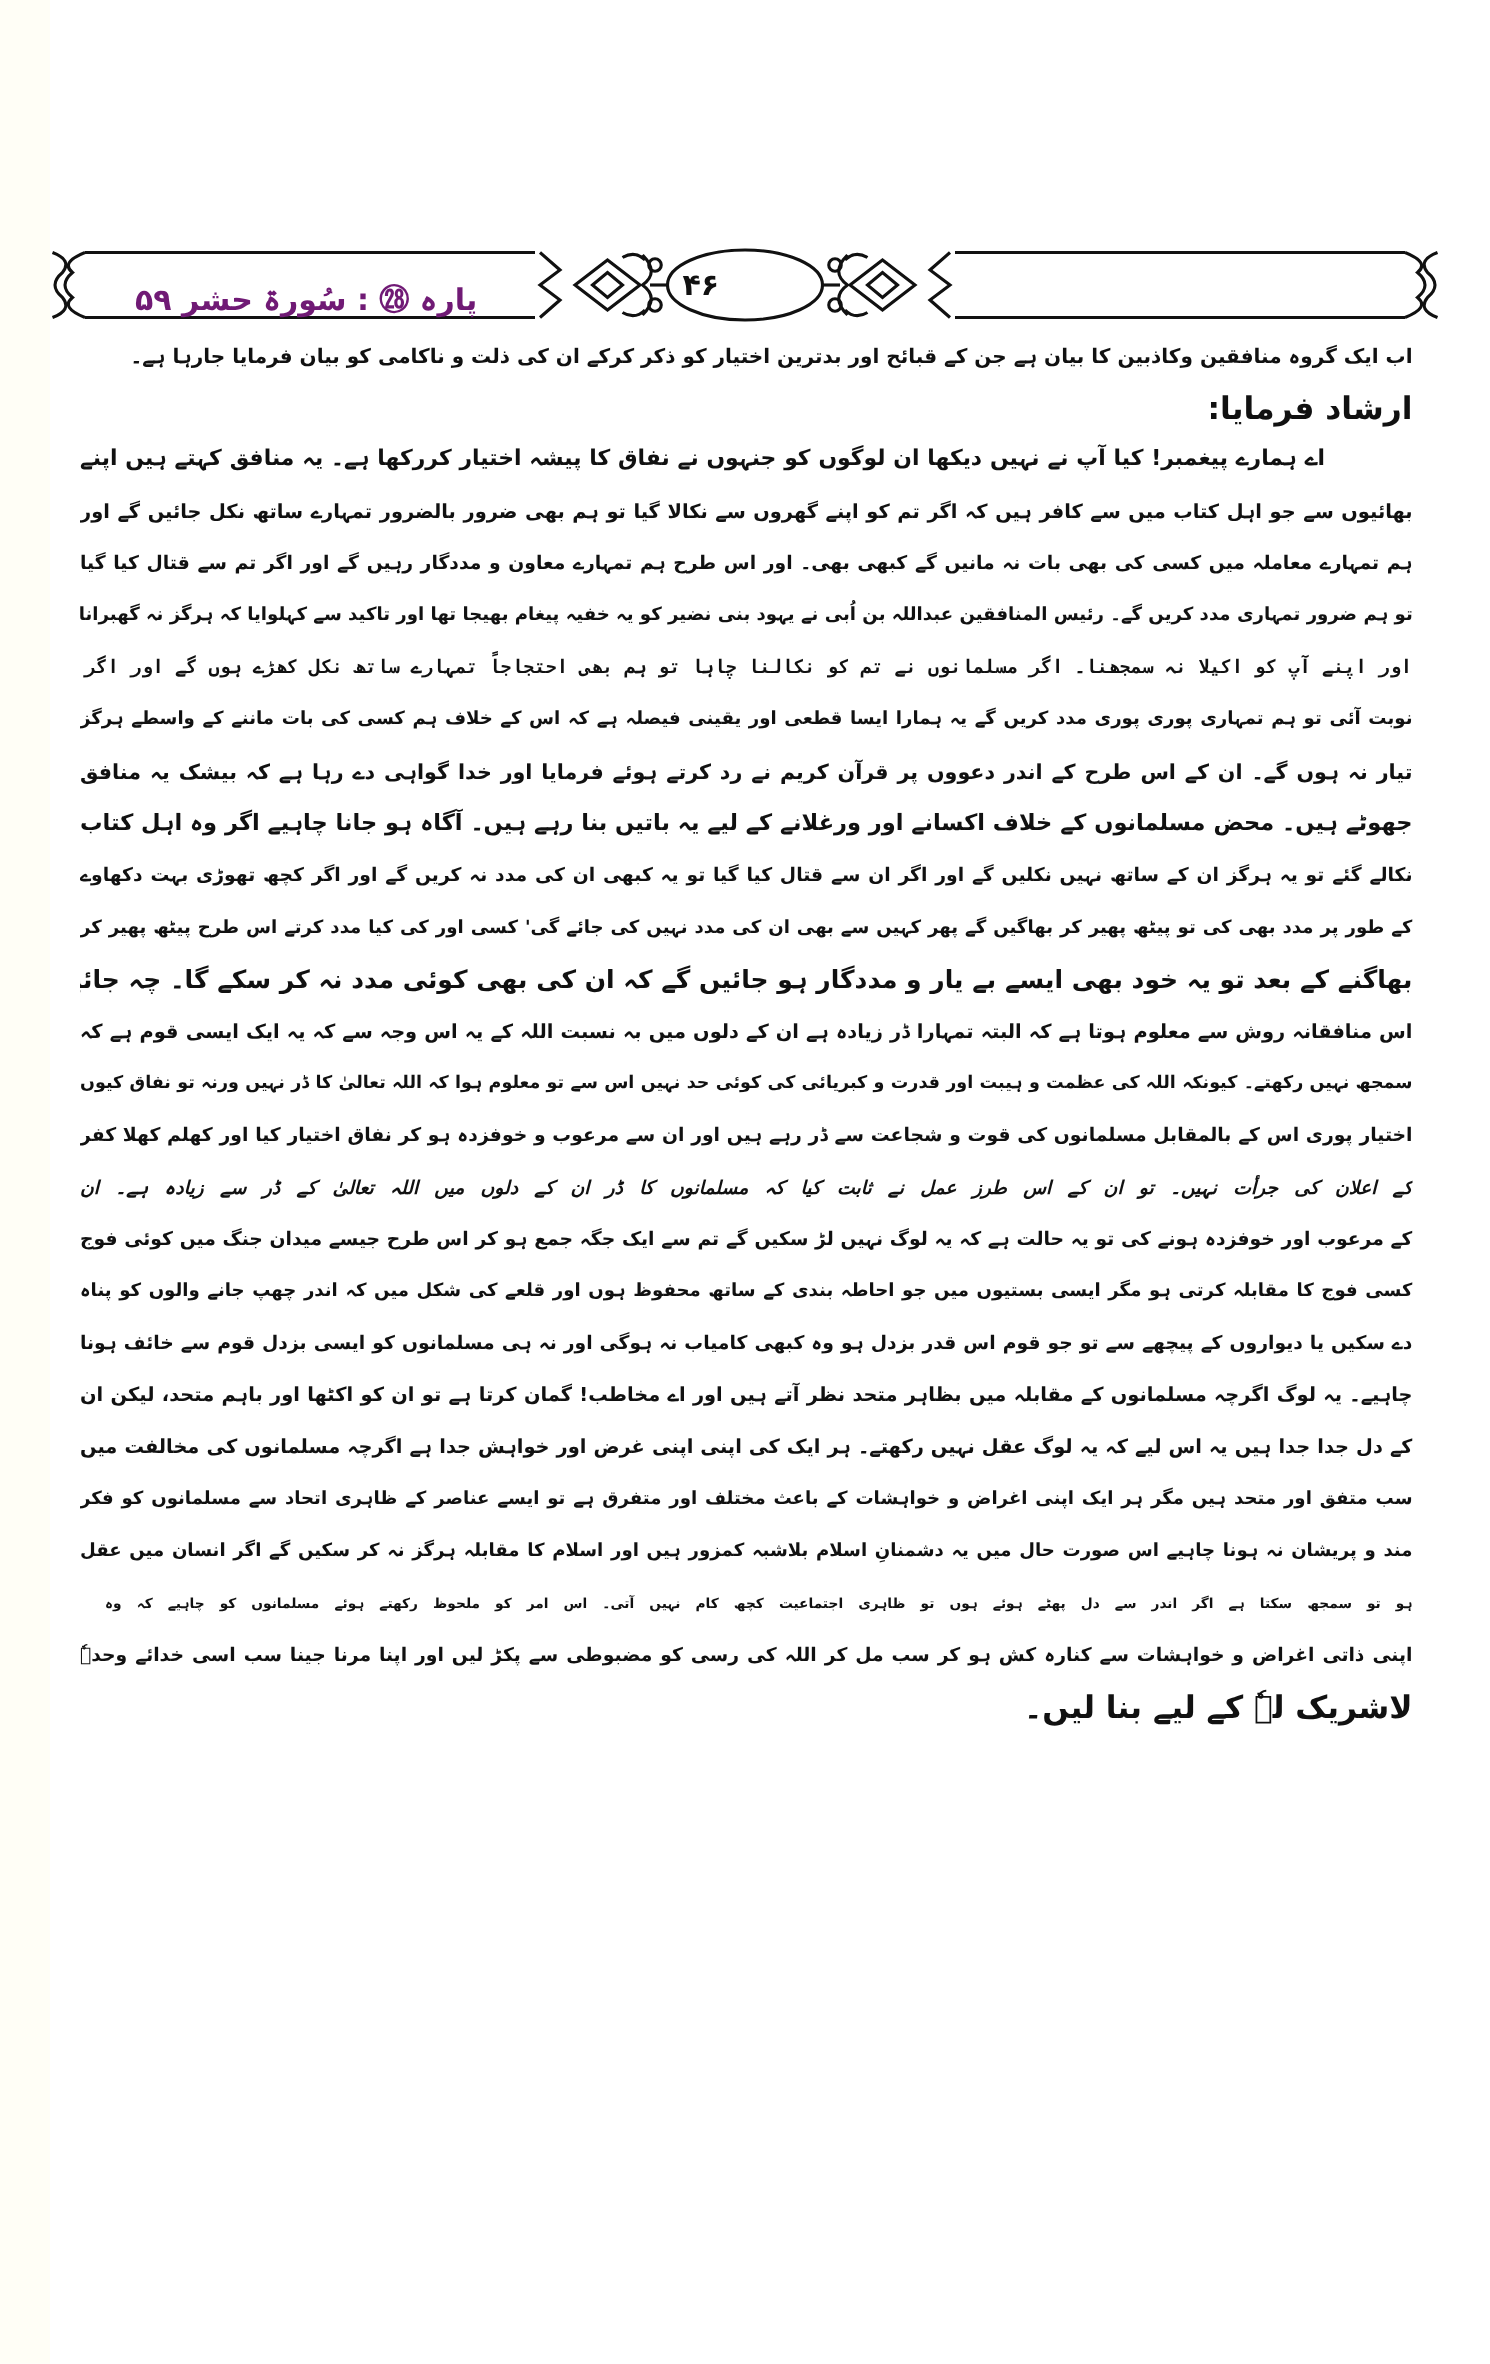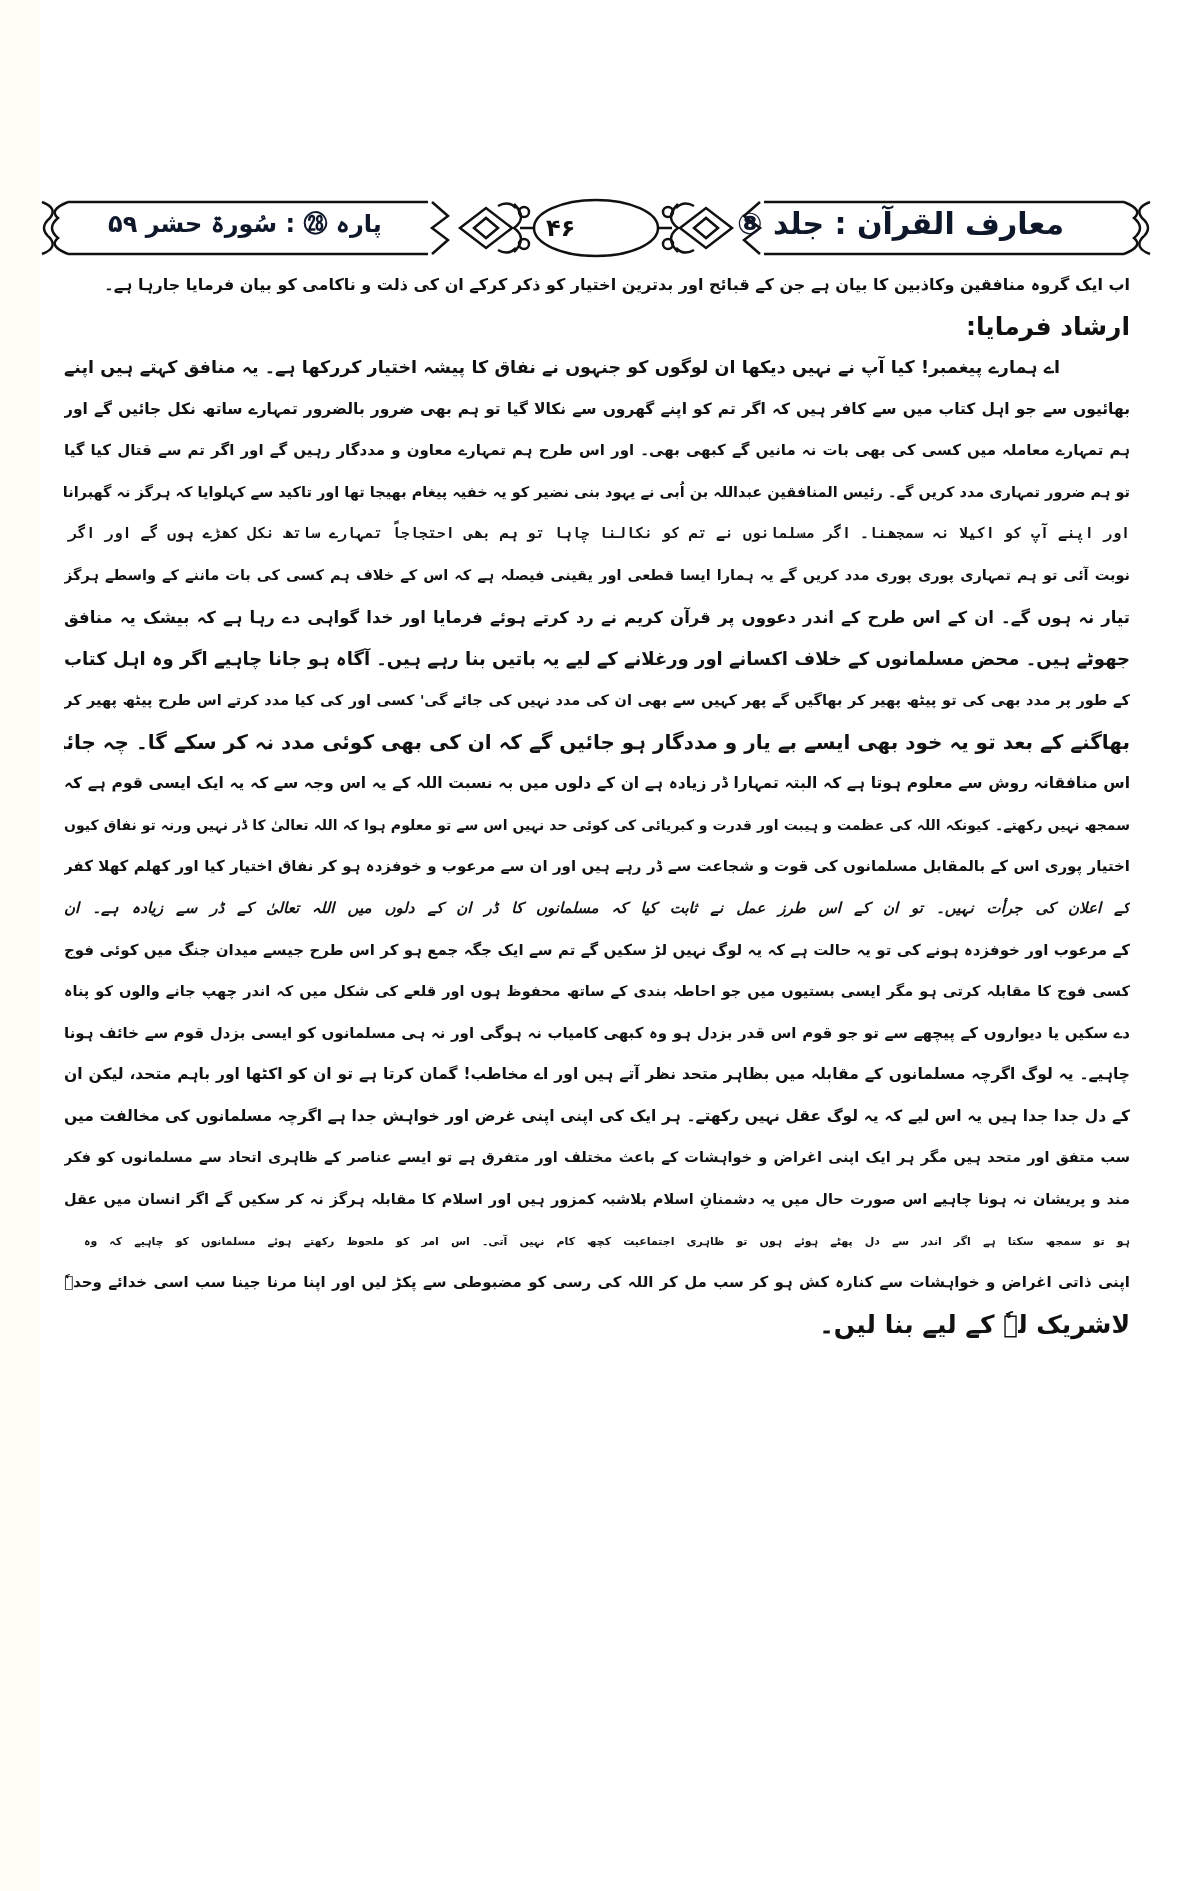--- a/index.html
+++ b/index.html
@@ -6,22 +6,22 @@
   body {
     width: 1192px; height: 1891px; background: #ffffff; position: relative; overflow: hidden;
     font-family: "DejaVu Sans", sans-serif; color: #111;
   }
   .edge-strip { position: absolute; left: 0; top: 0; width: 40px; height: 1891px; background: #fffef6; }
   .header {
     position: absolute; left: 28px; top: 196px; width: 1136px; height: 64px;
   }
   .header svg { position: absolute; left: 0; top: 0; }
   .hdr-text {
-    position: absolute; top: 6px; height: 44px; line-height: 44px; font-weight: bold;
-    direction: rtl; white-space: nowrap; color: #0f172a;
+    position: absolute; top: 22px; height: 44px; line-height: 44px; font-weight: bold;
+    direction: rtl; white-space: nowrap; color: #701a75;
   }
   .hdr-right { right: 100px; font-size: 30px; }
   .hdr-left { left: 80px; font-size: 24px; }
   .hdr-page {
     position: absolute; left: 568px; top: 12px; width: 100px; height: 40px; margin-left: -50px;
     line-height: 40px; font-size: 24px; font-weight: bold;
   }
   .body-text {
     position: absolute; left: 64px; top: 264px; width: 1066px;
     direction: rtl; font-size: 25px; line-height: 41.6px; font-weight: bold;
@@ -66,34 +66,34 @@
       <path d="M690 32 L678 22 L666 32 L678 42 Z"></path>
       <path d="M650 8 Q636 22 650 32 Q636 42 650 56"></path>
       <path d="M644 32 L630 32"></path>
       <circle cx="640" cy="16" r="5"></circle>
         <circle cx="640" cy="48" r="5"></circle>
       <path d="M666 10 Q656 4 648 12 M666 54 Q656 60 648 52"></path>
     </g>
   </svg>
   <span class="hdr-text hdr-left">پارہ ㉘ : سُورۃ حشر ۵۹</span>
   <span class="hdr-page">۴۶</span>
-  <span class="hdr-text hdr-right">معارف القرآن : جلد ⑧</span>
 </div>
 
 <div class="body-text">
   <span class="line last" style="font-size: 16px;">اب ایک گروہ منافقین وکاذبین کا بیان ہے جن کے قبائح اور بدترین اختیار کو ذکر کرکے ان کی ذلت و ناکامی کو بیان فرمایا جارہا ہے۔</span>
   <span class="line last" style="font-size: 25px;">ارشاد فرمایا:</span>
   <span class="line indent" style="font-size: 17.5px;">اے ہمارے پیغمبر! کیا آپ نے نہیں دیکھا ان لوگوں کو جنہوں نے نفاق کا پیشہ اختیار کررکھا ہے۔ یہ منافق کہتے ہیں اپنے</span>
   <span class="line" style="font-size: 15.5px;">بھائیوں سے جو اہل کتاب میں سے کافر ہیں کہ اگر تم کو اپنے گھروں سے نکالا گیا تو ہم بھی ضرور بالضرور تمہارے ساتھ نکل جائیں گے اور</span>
   <span class="line" style="font-size: 15px;">ہم تمہارے معاملہ میں کسی کی بھی بات نہ مانیں گے کبھی بھی۔ اور اس طرح ہم تمہارے معاون و مددگار رہیں گے اور اگر تم سے قتال کیا گیا</span>
   <span class="line" style="font-size: 14.5px;">تو ہم ضرور تمہاری مدد کریں گے۔ رئیس المنافقین عبداللہ بن اُبی نے یہود بنی نضیر کو یہ خفیہ پیغام بھیجا تھا اور تاکید سے کہلوایا کہ ہرگز نہ گھبرانا</span>
   <span class="line" style="font-size: 15px; font-family: Liberation Mono, monospace;">اور اپنے آپ کو اکیلا نہ سمجھنا۔ اگر مسلمانوں نے تم کو نکالنا چاہا تو ہم بھی احتجاجاً تمہارے ساتھ نکل کھڑے ہوں گے اور اگر جہاد و قتال کی</span>
   <span class="line" style="font-size: 14.5px;">نوبت آئی تو ہم تمہاری پوری پوری مدد کریں گے یہ ہمارا ایسا قطعی اور یقینی فیصلہ ہے کہ اس کے خلاف ہم کسی کی بات ماننے کے واسطے ہرگز</span>
   <span class="line" style="font-size: 16.5px;">تیار نہ ہوں گے۔ ان کے اس طرح کے اندر دعووں پر قرآن کریم نے رد کرتے ہوئے فرمایا اور خدا گواہی دے رہا ہے کہ بیشک یہ منافق</span>
   <span class="line" style="font-size: 18px;">جھوٹے ہیں۔ محض مسلمانوں کے خلاف اکسانے اور ورغلانے کے لیے یہ باتیں بنا رہے ہیں۔ آگاہ ہو جانا چاہیے اگر وہ اہل کتاب</span>
+  <span class="line" style="font-size: 15px;">نکالے گئے تو یہ ہرگز ان کے ساتھ نہیں نکلیں گے اور اگر ان سے قتال کیا گیا تو یہ کبھی ان کی مدد نہ کریں گے اور اگر کچھ تھوڑی بہت دکھاوے</span>
   <span class="line" style="font-size: 14.5px;">کے طور پر مدد بھی کی تو پیٹھ پھیر کر بھاگیں گے پھر کہیں سے بھی ان کی مدد نہیں کی جائے گی' کسی اور کی کیا مدد کرتے اس طرح پیٹھ پھیر کر</span>
   <span class="line" style="font-size: 20px;">بھاگنے کے بعد تو یہ خود بھی ایسے بے یار و مددگار ہو جائیں گے کہ ان کی بھی کوئی مدد نہ کر سکے گا۔ چہ جائیکہ یہ دوسروں کی مدد کریں۔ ان کی</span>
   <span class="line" style="font-size: 15.5px;">اس منافقانہ روش سے معلوم ہوتا ہے کہ البتہ تمہارا ڈر زیادہ ہے ان کے دلوں میں بہ نسبت اللہ کے یہ اس وجہ سے کہ یہ ایک ایسی قوم ہے کہ</span>
   <span class="line" style="font-size: 14px;">سمجھ نہیں رکھتے۔ کیونکہ اللہ کی عظمت و ہیبت اور قدرت و کبریائی کی کوئی حد نہیں اس سے تو معلوم ہوا کہ اللہ تعالیٰ کا ڈر نہیں ورنہ تو نفاق کیوں</span>
   <span class="line" style="font-size: 15px;">اختیار پوری اس کے بالمقابل مسلمانوں کی قوت و شجاعت سے ڈر رہے ہیں اور ان سے مرعوب و خوفزدہ ہو کر نفاق اختیار کیا اور کھلم کھلا کفر</span>
   <span class="line" style="font-size: 15px; font-style: italic;">کے اعلان کی جرأت نہیں۔ تو ان کے اس طرز عمل نے ثابت کیا کہ مسلمانوں کا ڈر ان کے دلوں میں اللہ تعالیٰ کے ڈر سے زیادہ ہے۔ ان</span>
   <span class="line" style="font-size: 15px;">کے مرعوب اور خوفزدہ ہونے کی تو یہ حالت ہے کہ یہ لوگ نہیں لڑ سکیں گے تم سے ایک جگہ جمع ہو کر اس طرح جیسے میدان جنگ میں کوئی فوج</span>
   <span class="line" style="font-size: 14.5px;">کسی فوج کا مقابلہ کرتی ہو مگر ایسی بستیوں میں جو احاطہ بندی کے ساتھ محفوظ ہوں اور قلعے کی شکل میں کہ اندر چھپ جانے والوں کو پناہ</span>
   <span class="line" style="font-size: 15px;">دے سکیں یا دیواروں کے پیچھے سے تو جو قوم اس قدر بزدل ہو وہ کبھی کامیاب نہ ہوگی اور نہ ہی مسلمانوں کو ایسی بزدل قوم سے خائف ہونا</span>
   <span class="line" style="font-size: 15.5px;">چاہیے۔ یہ لوگ اگرچہ مسلمانوں کے مقابلہ میں بظاہر متحد نظر آتے ہیں اور اے مخاطب! گمان کرتا ہے تو ان کو اکٹھا اور باہم متحد، لیکن ان</span>

